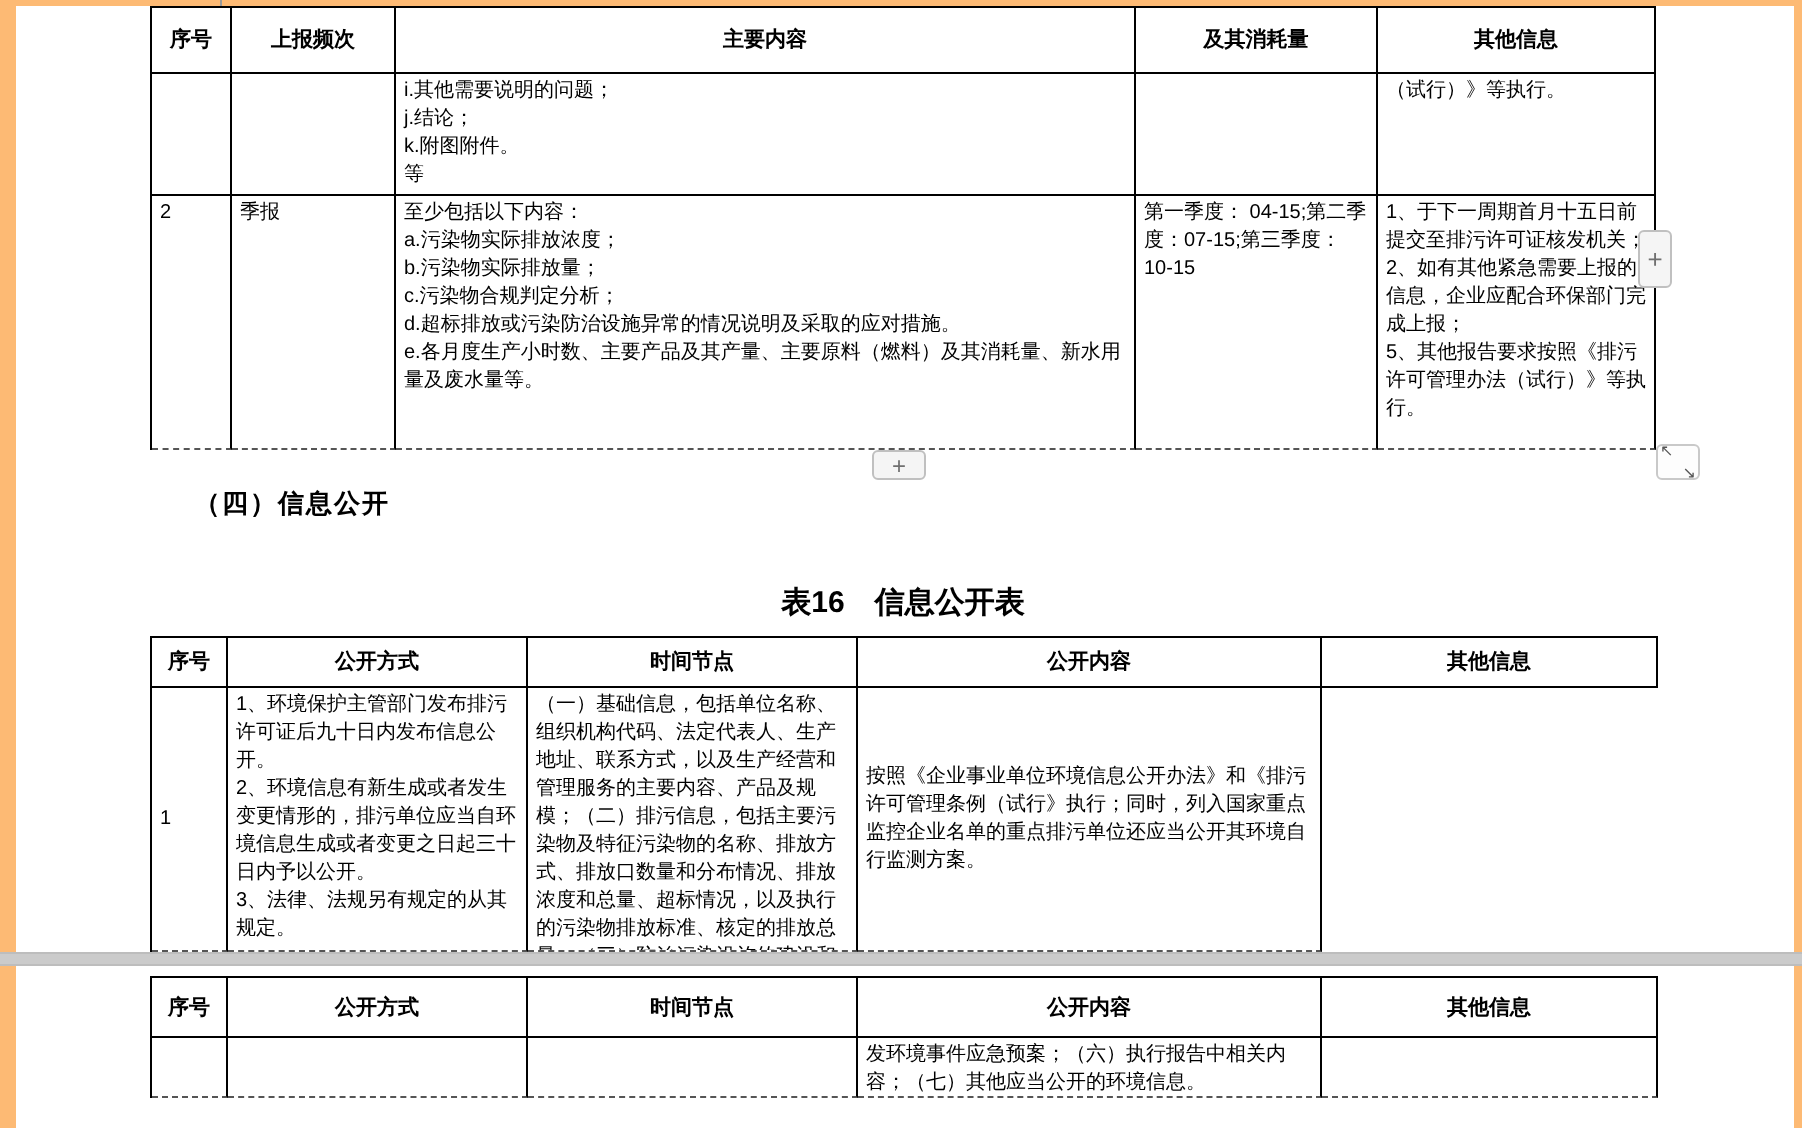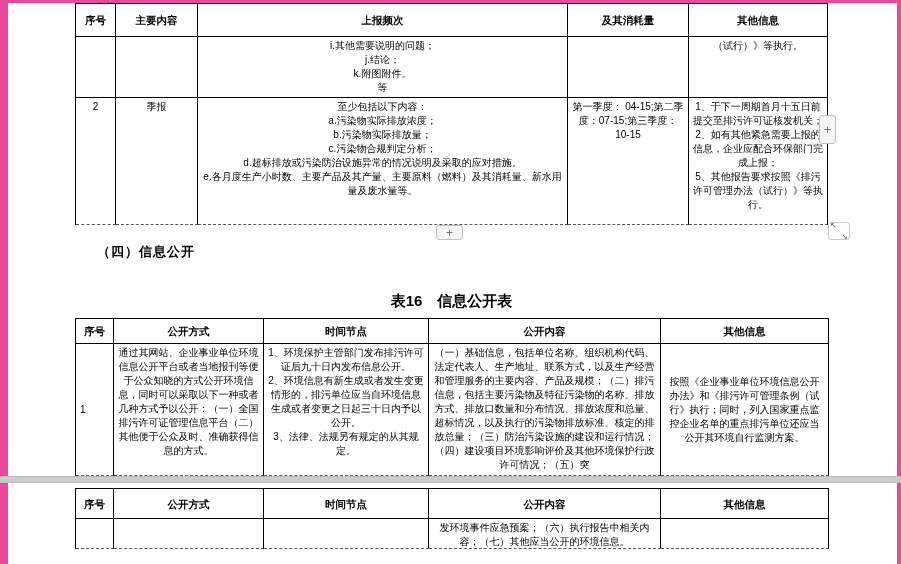--- a/index.html
+++ b/index.html
@@ -1,31 +1,31 @@
 <!DOCTYPE html>
 <html><head>
 <meta charset="utf-8">
 <style>
   * { margin:0; padding:0; box-sizing:border-box; }
   html,body { font-family:"Liberation Sans","DejaVu Sans",sans-serif; }
-  .screen { position:relative; width:901px; height:564px; background:#ec4899; overflow:hidden; }
+  .screen { position:relative; width:901px; height:564px; background:#fdba74; overflow:hidden; }
   .page { position:absolute; left:8px; width:889px; background:#ffffff; }
   .page1 { top:3px; height:473px; }
   .page2 { top:483px; height:81px; }
   .page-break { position:absolute; left:0; top:476px; width:901px; height:7px;
     background:#cbcbcb; border-top:1px solid #bdbdbd; border-bottom:1px solid #bdbdbd; }
   .ruler-tick { position:absolute; left:110px; top:0; width:1px; height:8px; background:#9a9a9a; }
 
   .tbl { position:absolute; display:grid; background:#fff;
     border-top:1px solid #000; border-left:1px solid #000; }
   .cell { border-right:1px solid #000; border-bottom:1px solid #000;
     font-size:10px; line-height:14px; color:#000; overflow:hidden; }
   .h { display:flex; align-items:center; justify-content:center;
     font-weight:bold; font-size:10.5px; text-align:center; }
-  .c { padding:2px 4px; white-space:pre-line; text-align:center; }
+  .c { padding:2px 4px; white-space:pre-line; text-align:left; }
   .dashed { border-bottom:1px dashed #555; }
   .vmid { display:flex; align-items:center; }
 
   .t1 { left:75px; top:3px; grid-template-columns:40px 82px 370px 121px 139px;
         grid-template-rows:33px 61px 127px; }
   .t2 { left:75px; top:318px; grid-template-columns:38px 150px 165px 232px 168px;
         grid-template-rows:25px 132px; }
   .t3 { left:75px; top:488px; grid-template-columns:38px 150px 165px 232px 168px;
         grid-template-rows:30px 30px; }
 
@@ -48,22 +48,22 @@
 <body>
 
 <div class="screen">
   <div class="page page1"></div>
   <div class="page-break"></div>
   <div class="page page2"></div>
   <div class="ruler-tick"></div>
 
   <div class="tbl t1">
     <div class="cell h">序号</div>
+    <div class="cell h">上报频次</div>
     <div class="cell h">主要内容</div>
-    <div class="cell h">上报频次</div>
     <div class="cell h">及其消耗量</div>
     <div class="cell h">其他信息</div>
 
     <div class="cell c"></div>
     <div class="cell c"></div>
     <div class="cell c">i.其他需要说明的问题；
 j.结论；
 k.附图附件。
 等</div>
     <div class="cell c"></div>
@@ -98,21 +98,20 @@
   <div class="caption">表16　信息公开表</div>
 
   <div class="tbl t2">
     <div class="cell h">序号</div>
     <div class="cell h">公开方式</div>
     <div class="cell h">时间节点</div>
     <div class="cell h">公开内容</div>
     <div class="cell h">其他信息</div>
 
     <div class="cell c dashed vmid">1</div>
-    <div class="cell c dashed">通过其网站、企业事业单位环境信息公开平台或者当地报刊等便于公众知晓的方式公开环境信息，同时可以采取以下一种或者几种方式予以公开：（一）全国排污许可证管理信息平台（二）其他便于公众及时、准确获得信息的方式。</div>
     <div class="cell c dashed">1、环境保护主管部门发布排污许可证后九十日内发布信息公开。
 2、环境信息有新生成或者发生变更情形的，排污单位应当自环境信息生成或者变更之日起三十日内予以公开。
 3、法律、法规另有规定的从其规定。</div>
     <div class="cell c dashed">（一）基础信息，包括单位名称、组织机构代码、法定代表人、生产地址、联系方式，以及生产经营和管理服务的主要内容、产品及规模；（二）排污信息，包括主要污染物及特征污染物的名称、排放方式、排放口数量和分布情况、排放浓度和总量、超标情况，以及执行的污染物排放标准、核定的排放总量；（三）防治污染设施的建设和运行情况；（四）建设项目环境影响评价及其他环境保护行政许可情况；（五）突</div>
     <div class="cell c dashed vmid">按照《企业事业单位环境信息公开办法》和《排污许可管理条例（试行》执行；同时，列入国家重点监控企业名单的重点排污单位还应当公开其环境自行监测方案。</div>
   </div>
 
   <div class="tbl t3">
     <div class="cell h">序号</div>
     <div class="cell h">公开方式</div>

